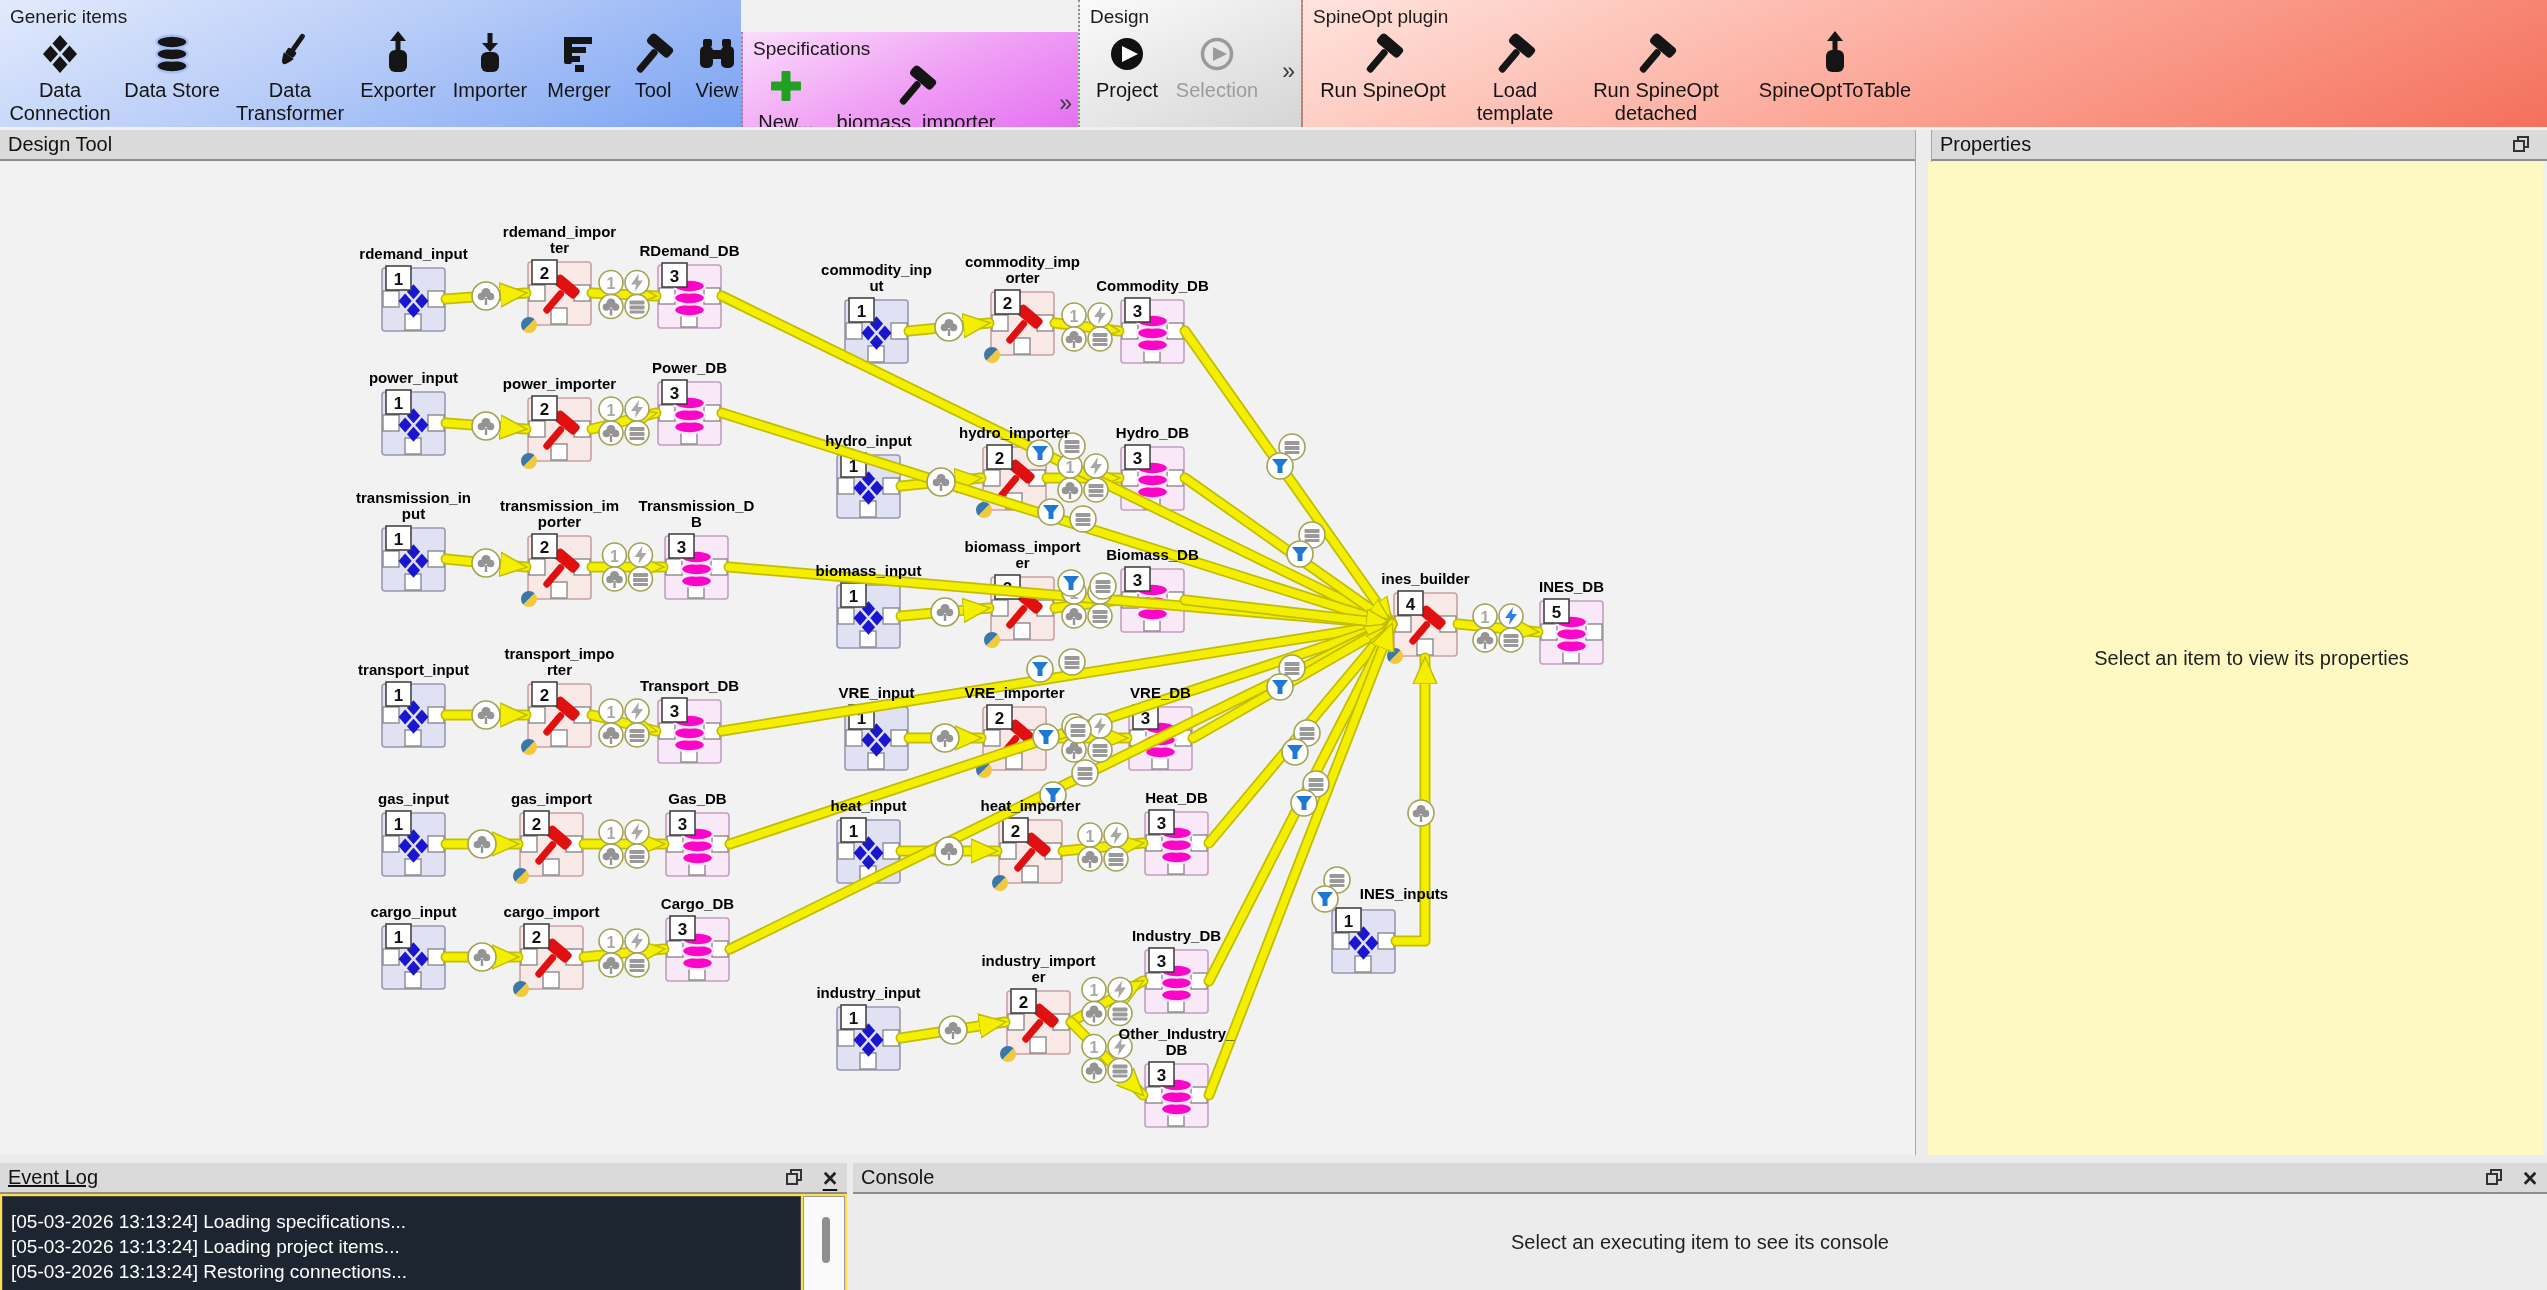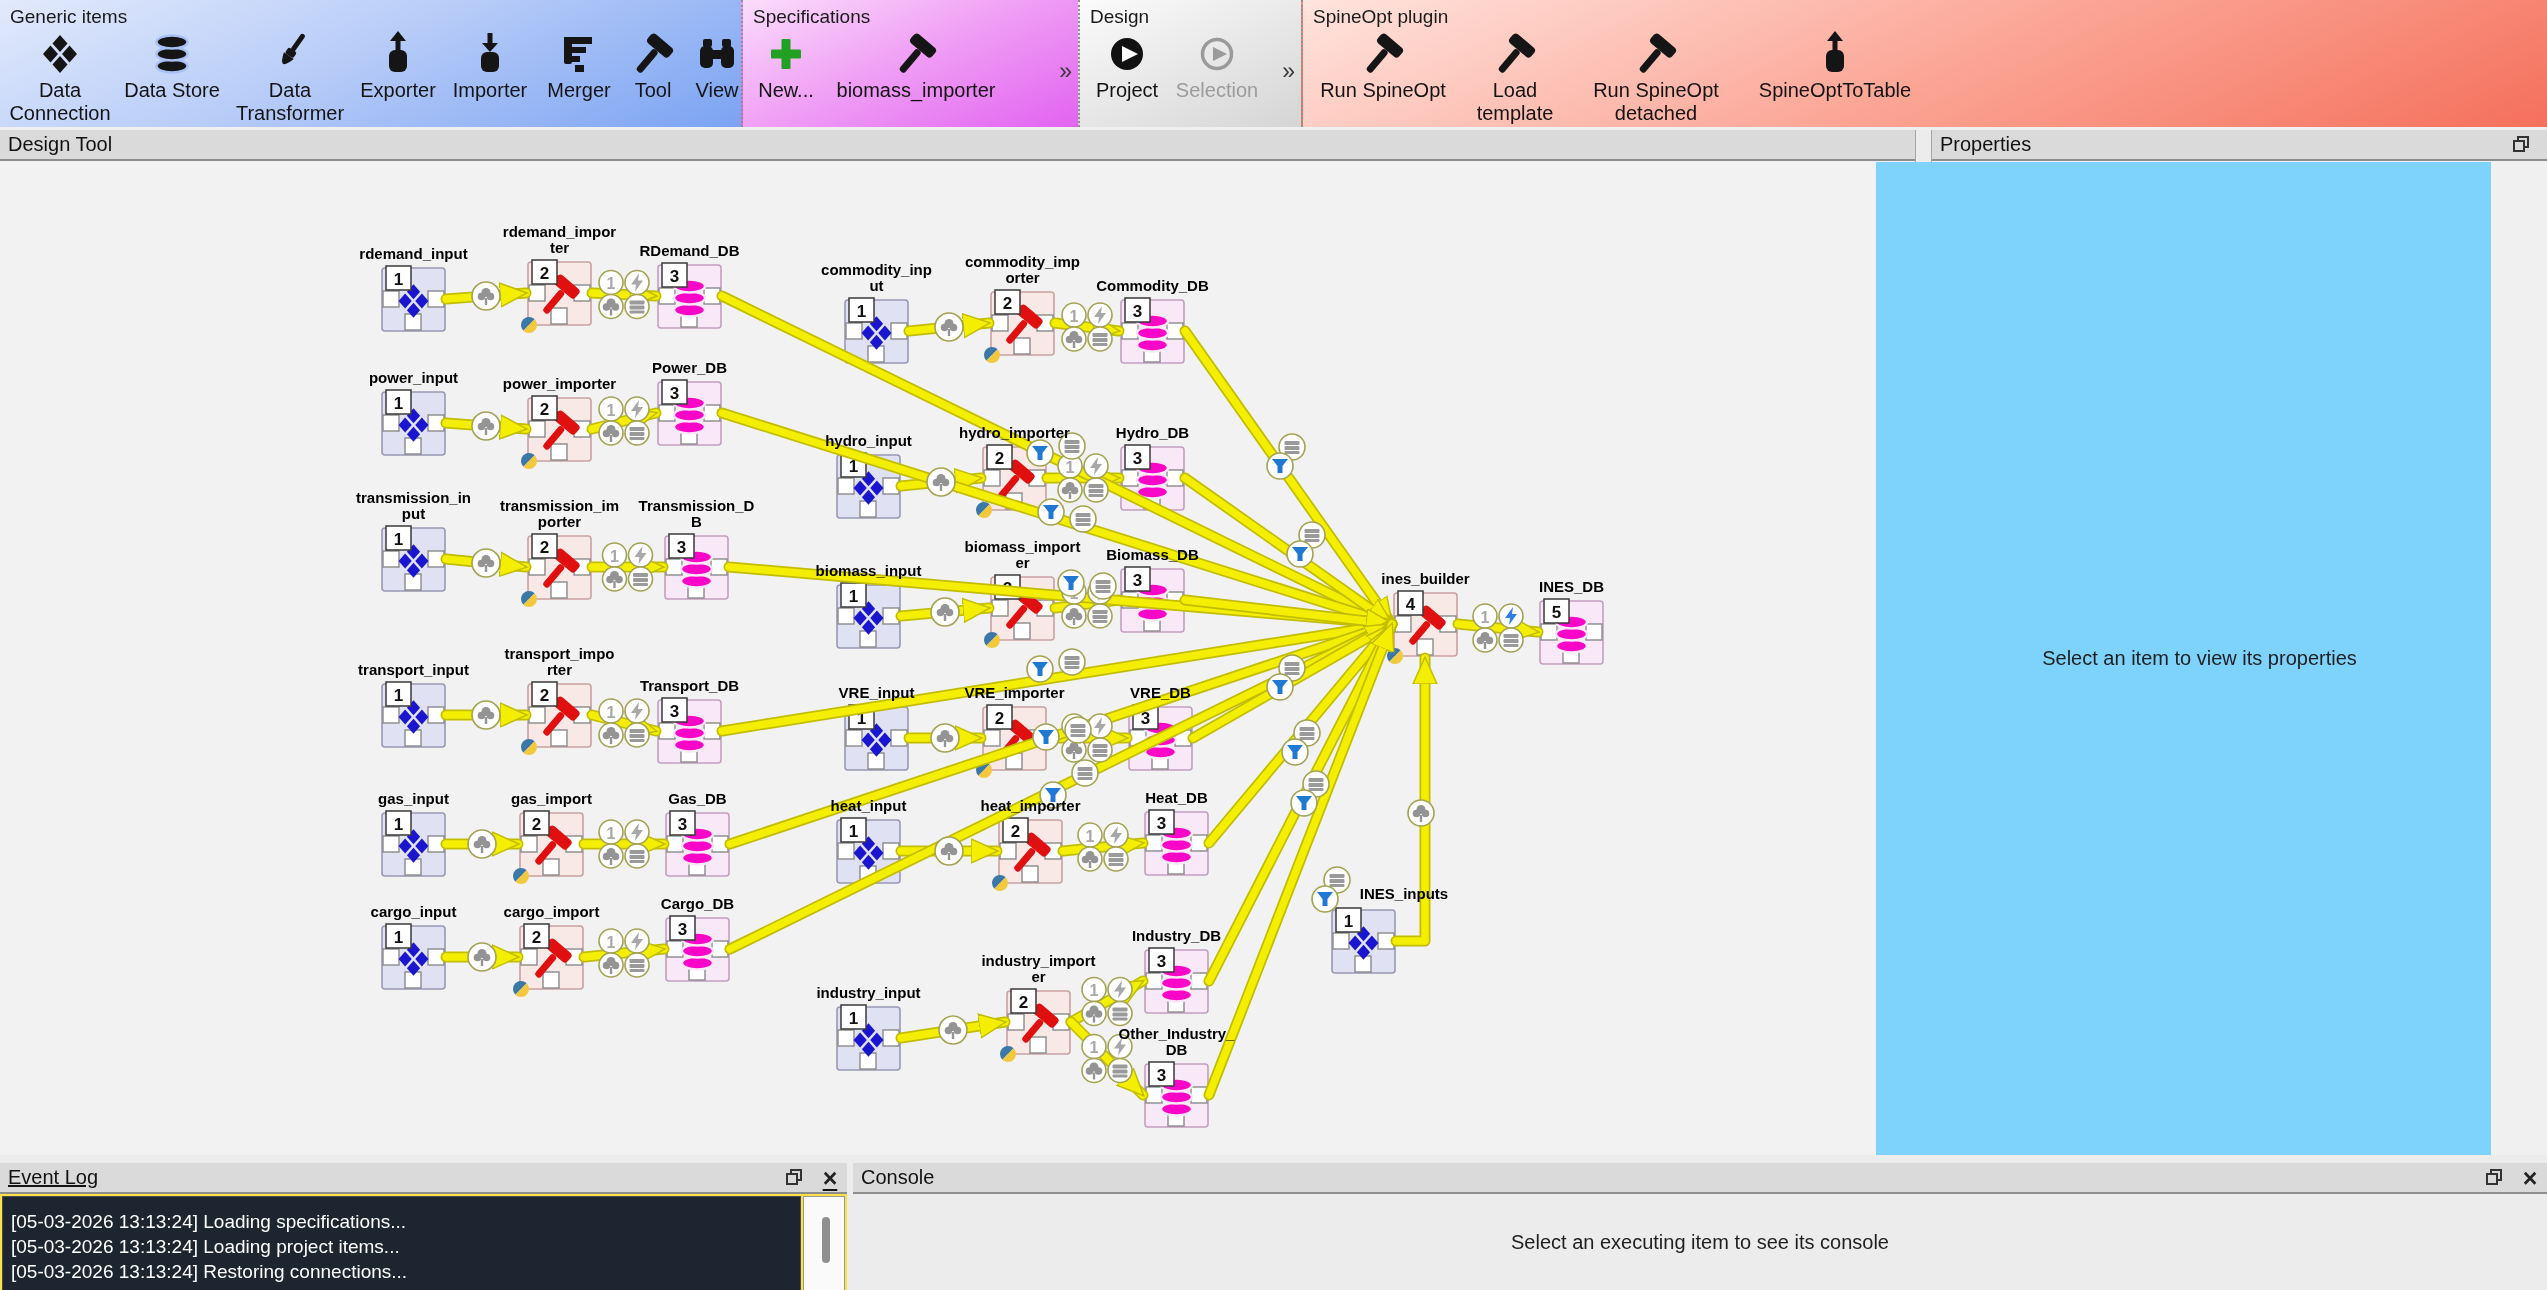--- a/index.html
+++ b/index.html
@@ -28,21 +28,21 @@
   .tb-overflow { position:absolute; right:8px; top:58px; font-size:23px; color:#3a3a3a; letter-spacing:-2px; }
   
   .dock-title { position:absolute; height:31px; background:#dadada; border-bottom:2px solid #8e8e8e;
                 font-size:20px; color:#121212; display:flex; align-items:center; padding:0 6px 0 8px; }
   .dock-title .spacer { flex:1; }
   .dock-btns { display:flex; align-items:center; gap:14px; }
   .dock-btn { width:22px; height:22px; display:flex; align-items:center; justify-content:center; cursor:default; }
   .close-glyph { font-size:25px; color:#222; line-height:20px; font-weight:bold; }
   
   .design-body { position:absolute; left:0; top:162px; width:1915px; height:993px; background:#f2f2f2; overflow:hidden; }
-  .props-body  { position:absolute; left:1876px; top:162px; width:615px; height:993px; background:#7dd3fc;
+  .props-body  { position:absolute; left:1928px; top:162px; width:615px; height:993px; background:#fef9c3;
                  display:flex; align-items:center; justify-content:center;padding-left:32px; }
   .placeholder { font-size:20px; color:#1f1f1f; }
   .vsplit-main { position:absolute; left:1915px; top:130px; width:17px; height:1025px; background:#ececec;
                  border-left:1px solid #a6a6a6; border-right:1px solid #a6a6a6; }
   .hsplit { position:absolute; left:0; top:1155px; width:2547px; height:8px; background:#ececec; }
   .vsplit-bottom { position:absolute; left:847px; top:1163px; width:6px; height:127px; background:#ececec; }
   .el-body { position:absolute; left:0; top:1194px; width:847px; height:96px; background:#fde047; }
   .el-dark { position:absolute; left:2px; top:2px; width:799px; height:94px; background:#1c2530; border:1px solid #4a4a4a;
              border-bottom:none; overflow:hidden; }
   .el-text { padding:12px 0 0 8px; font-size:19px; line-height:25px; color:#ffffff; white-space:nowrap; }
@@ -174,21 +174,21 @@
                   <rect x="5" y="-15" width="9" height="8" rx="2"></rect>
                 </g>
               </svg>
             </div>
             <div>
               <div>View</div>
             </div>
           </div>
         </div>
       </div>
-      <div class="tb-section tb-sec-1 sep" style="left: 741px; width: 337px;">
+      <div class="tb-section tb-sec-1 sep" style="left: 741px; width: 337px; margin-top: 32px;">
         <div class="tb-title">Specifications</div>
         <div class="tb-items">
           <div class="tb-item" style="min-width: 78px;">
             <div class="ic">
               <svg width="48" height="48" viewBox="-24 -24 48 48">
                 <g fill="#22a022">
                   <rect x="-4.5" y="-15" width="9" height="30" rx="1"></rect>
                   <rect x="-15" y="-4.5" width="30" height="9" rx="1"></rect>
                 </g>
               </svg>

